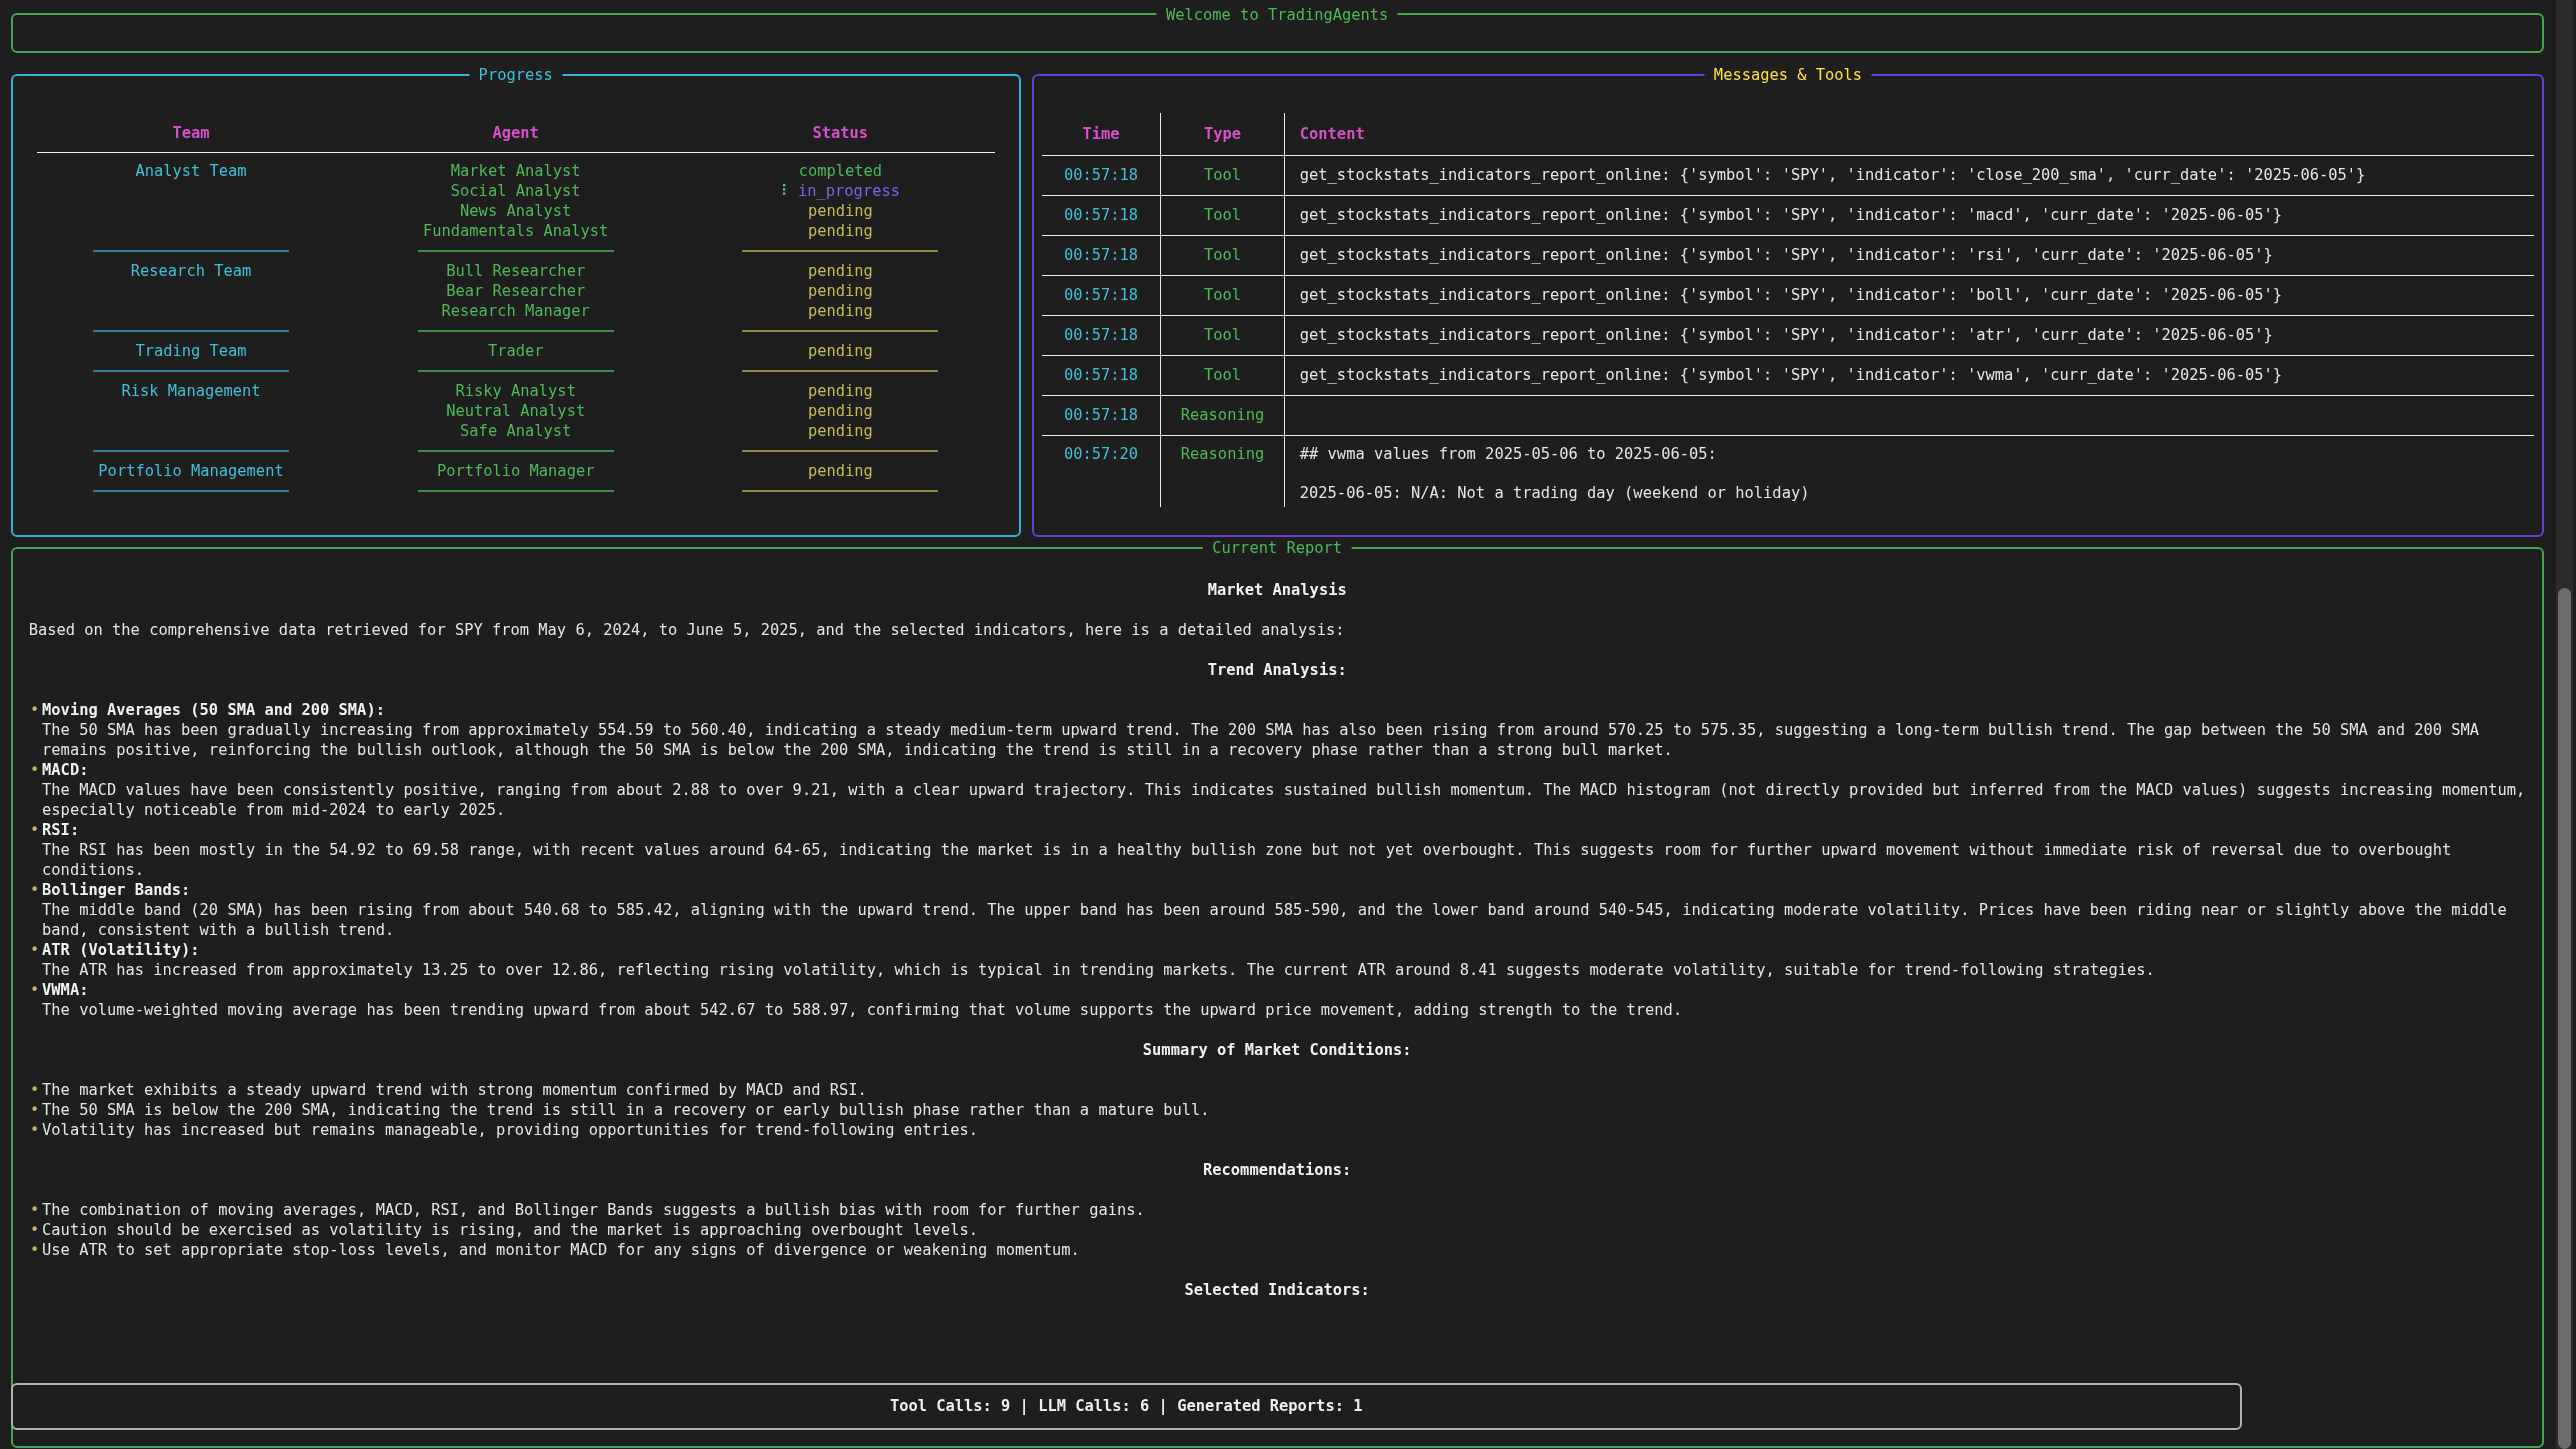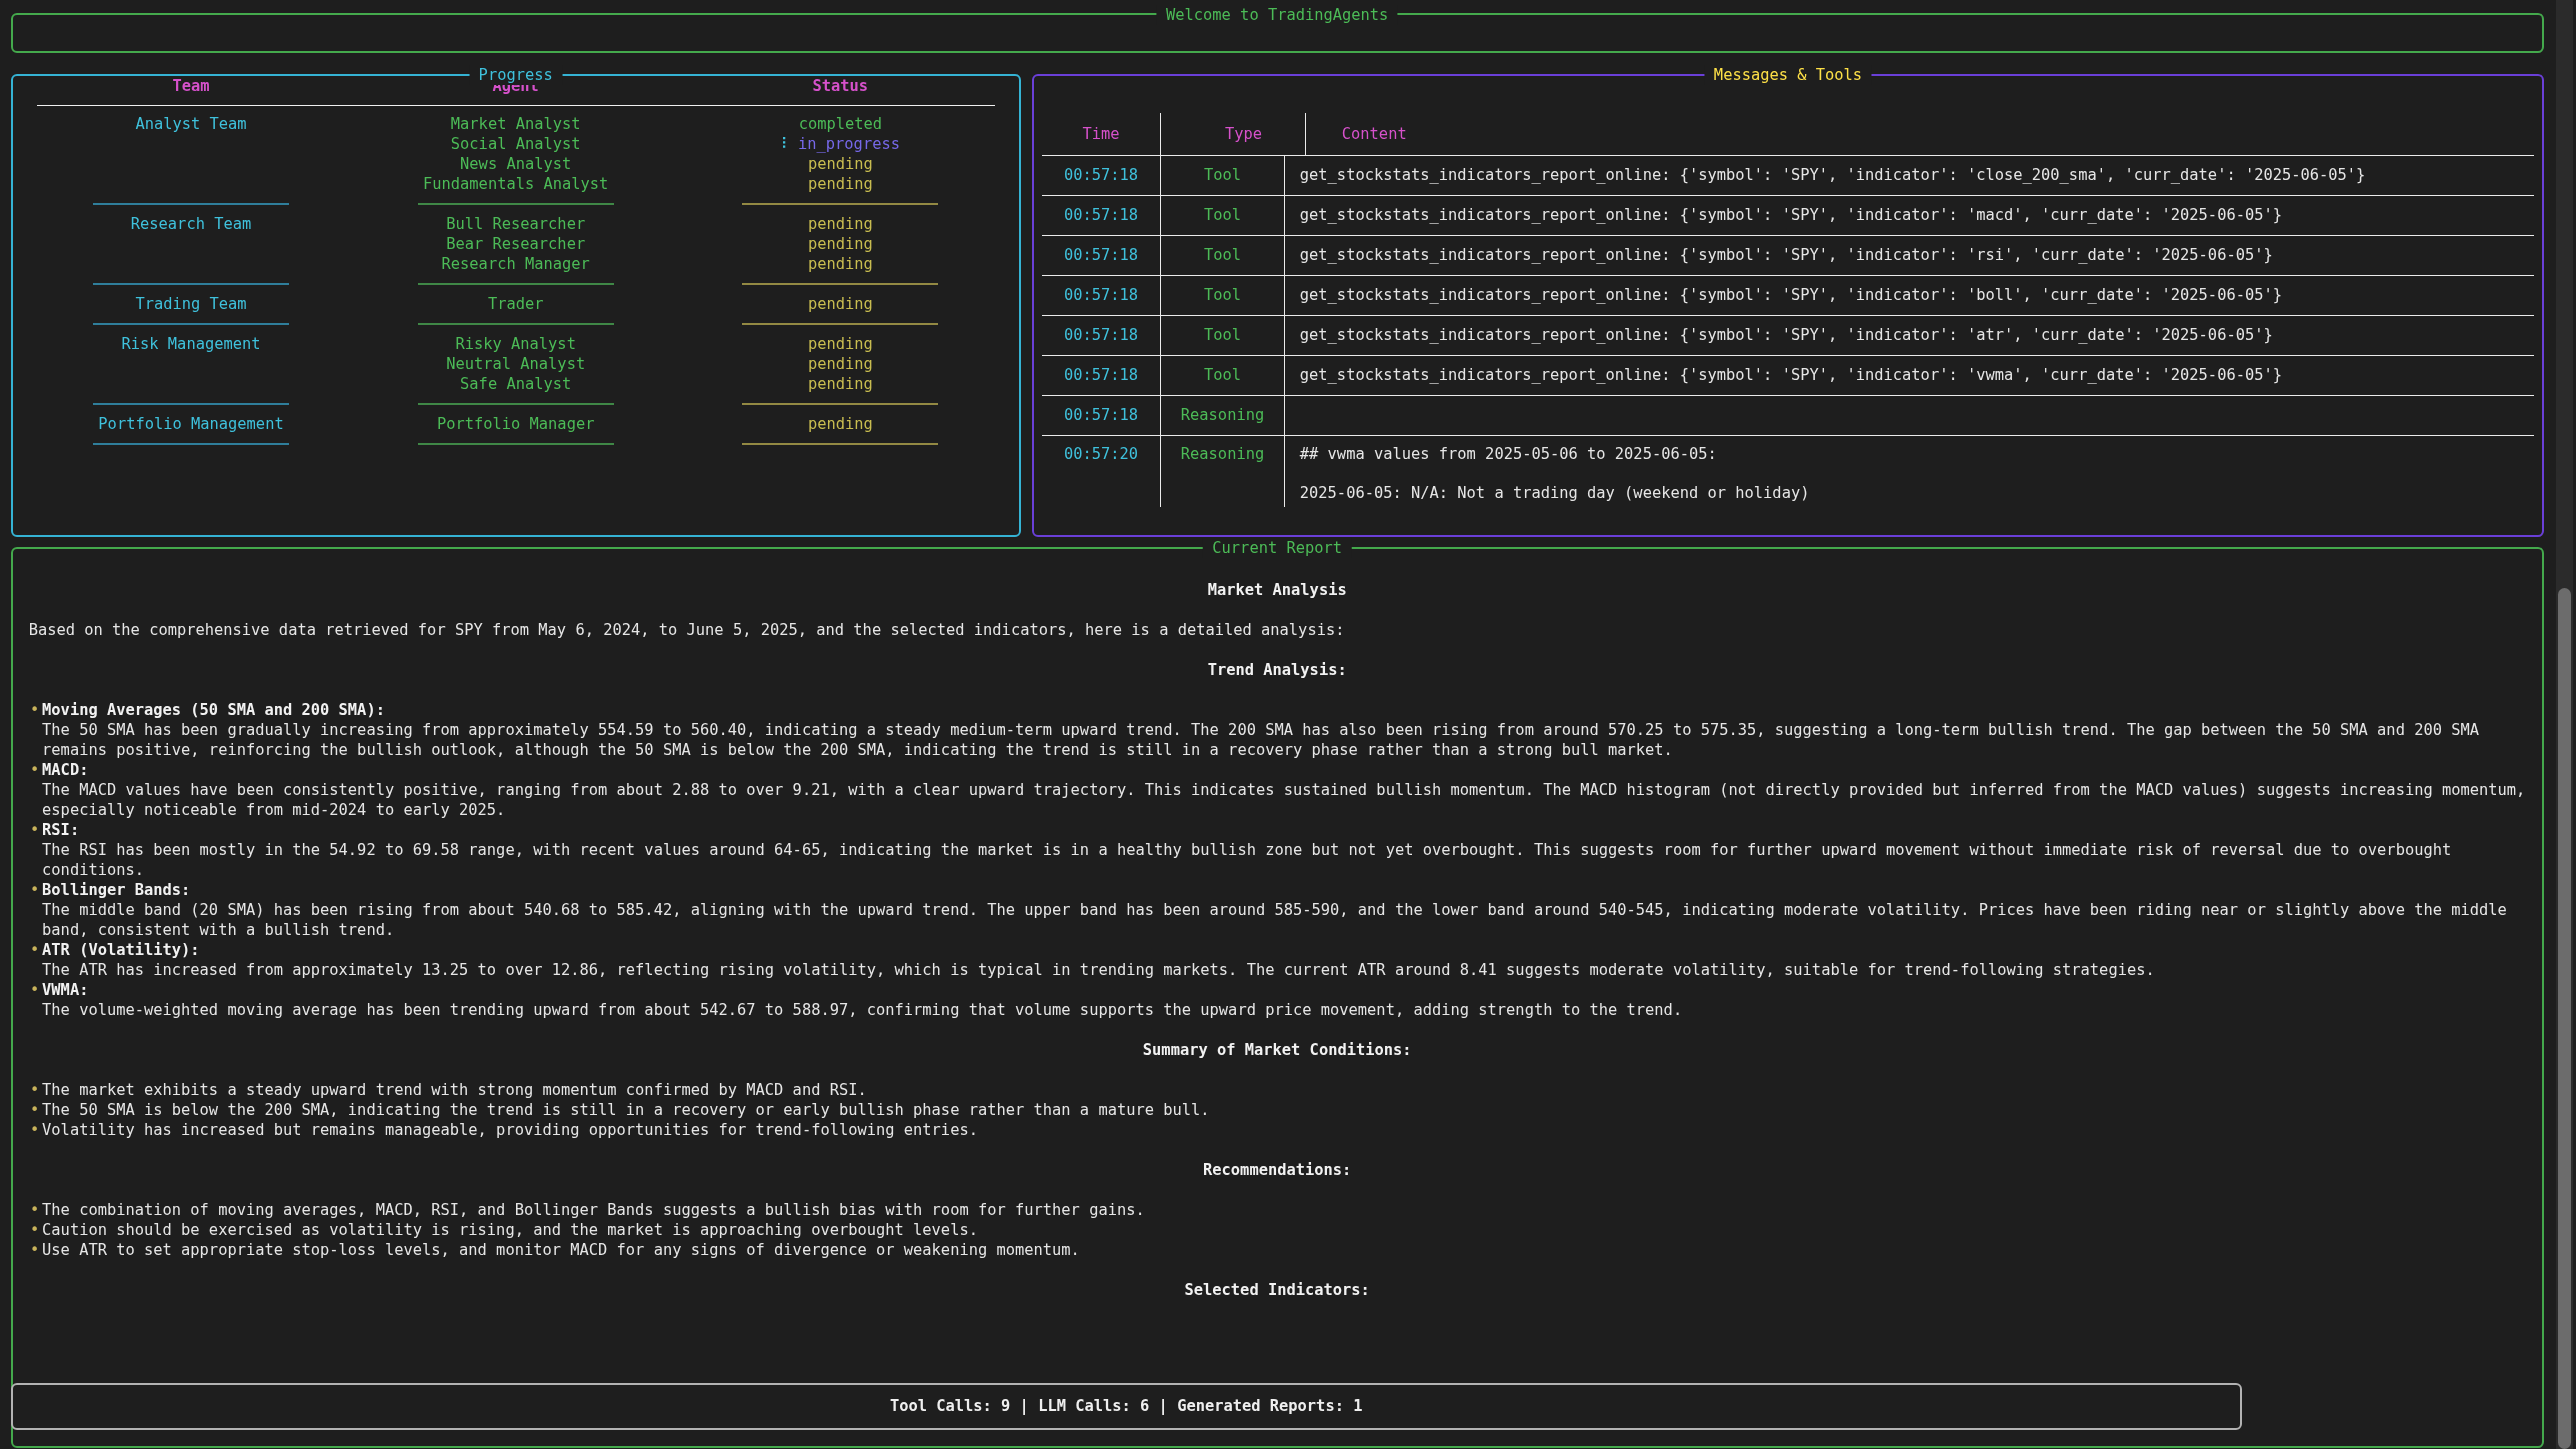--- a/index.html
+++ b/index.html
@@ -15,39 +15,39 @@
     background:#1e1e1e;padding:0 9.4px;white-space:nowrap;line-height:20px;
   }
   
   #welcome{left:10.7px;top:13.4px;width:2533px;height:40px;border-color:#44a94c;}
   #welcome .panel-title{color:#4cbb57;}
   
   #progress{left:10.7px;top:74px;width:1010px;height:463px;border-color:#35b3d4;}
   #progress .panel-title{color:#3fc1dc;}
   .ptable{padding:0 16px;}
   .pgrid{display:grid;grid-template-columns:1fr 1fr 1fr;text-align:center;line-height:20px;}
-  .phead{font-weight:bold;color:#d651cb;}
+  .phead{margin-top:47px;font-weight:bold;color:#d651cb;}
   .phr{height:1.3px;background:#f0f0f0;margin:8.7px 8px 8px 8px;}
   .team{color:#3fc1dc;}
   .agent{color:#4cbb57;}
   .status-completed{color:#4cbb57;}
   .status-pending{color:#c9bd50;}
   .status-inprogress{color:#7668e8;}
   .spin{color:#3fc1dc;margin-right:6px;}
   .psep{height:20px;align-items:center;}
   .psep i{display:block;height:1.3px;width:196px;margin:0 auto;}
   .psep i.c1{background:#2f7e9b;}
   .psep i.c2{background:#3f8746;}
   .psep i.c3{background:#938943;}
   
   #messages{left:1032px;top:74px;width:1512px;height:463px;border-color:#6a3fd8;}
   #messages .panel-title{color:#fde047;}
   .mtable{margin:37px 8px 0 8px;}
   .mgrid{display:grid;grid-template-columns:119px 124px 1fr;}
-  .mhead{height:42px;line-height:42px;font-weight:normal;color:#d651cb;border-bottom:1.3px solid #ebebeb;gap:21px;}
+  .mhead{height:42px;line-height:42px;font-weight:bold;color:#d651cb;border-bottom:1.3px solid #ebebeb;}
   .mrow{height:39px;line-height:39px;border-bottom:1.3px solid #ebebeb;}
   .mrow.tall{height:71px;line-height:20px;border-bottom:none;}
   .c-time,.c-type{text-align:center;border-right:1.3px solid #ebebeb;padding:0 5.4px;}
   .c-content{padding-left:14.8px;padding-right:5.4px;white-space:nowrap;overflow:hidden;}
   .t-cyan{color:#3fc1dc;}
   .t-green{color:#4cbb57;}
   .tall .c-time,.tall .c-type{padding-top:8px;line-height:20px;}
   .tall .c-content{padding-top:8px;}
   .tall .line2{display:block;margin-top:19px;}
   

